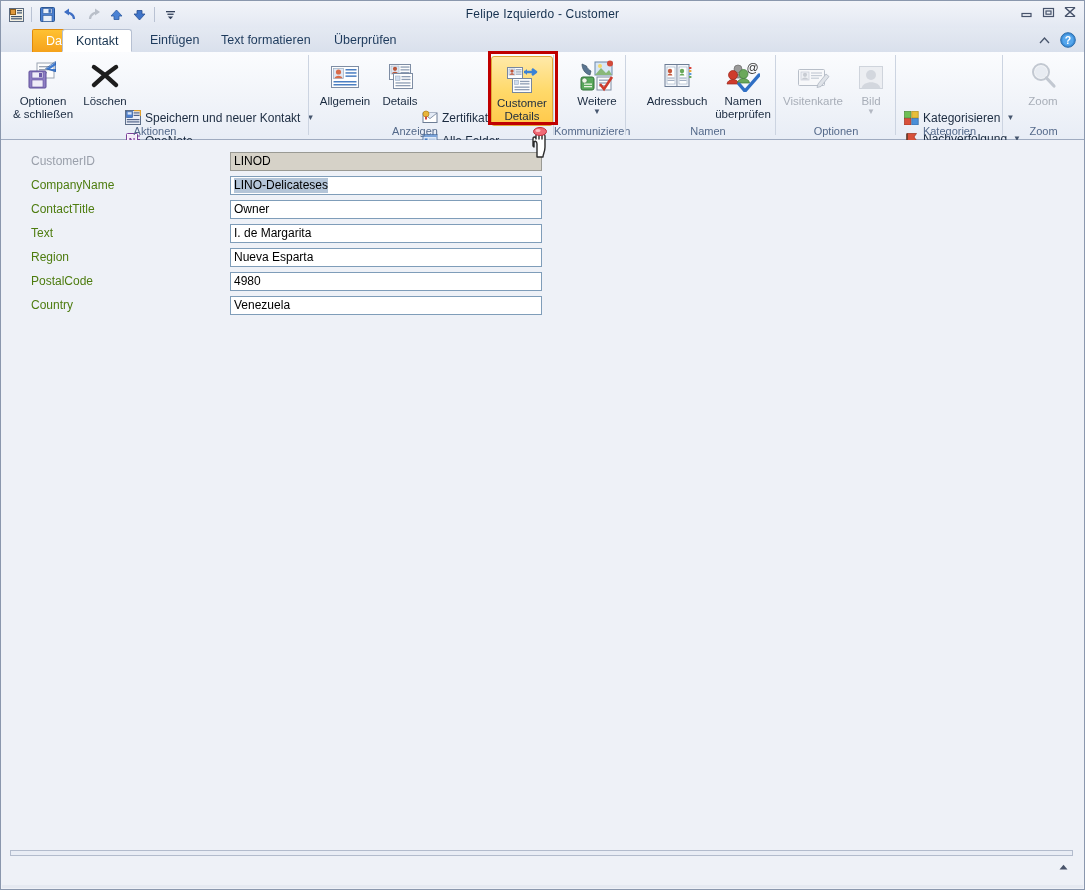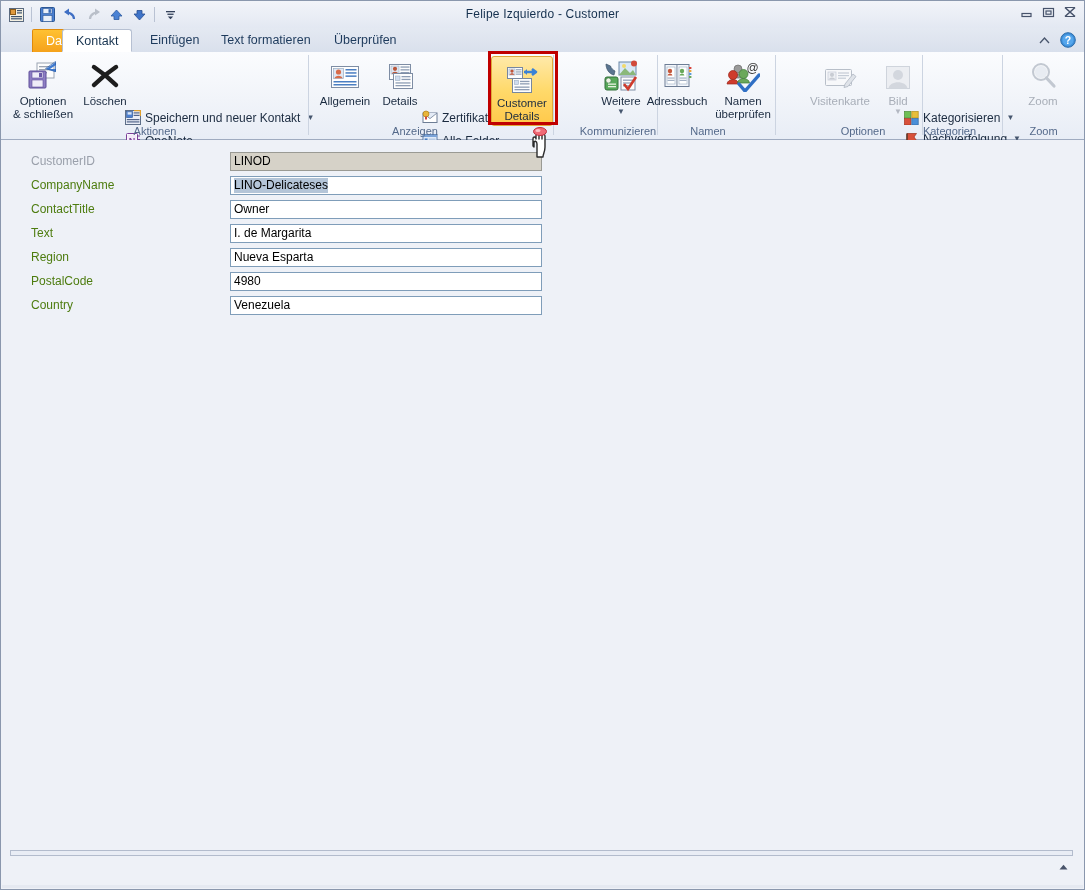--- a/index.html
+++ b/index.html
@@ -363,21 +363,21 @@
           </svg>
         </div>
         <span>Customer</span>
         <span>Details</span>
       </div>
 
       <div class="glabel" style="width:212px;">Anzeigen</div>
       <div class="gsep"></div>
     </div>
 
-    <div class="group" style="left:577px;width:80px;padding-left:32px;">
+    <div class="group" style="left:553px;width:72px;padding-left:32px;">
       <div class="bigbtn" style="left:10px;width:66px;">
         <div class="ico">
           <svg width="36" height="32" viewBox="0 0 36 32">
             <path d="M3 4 C3 9 6 14 11 15 L12 11 C10 10 8 8 7.5 6 Z" fill="#5a7490" stroke="#3d5468" stroke-width=".7"></path>
             <rect x="16" y="2" width="17" height="13" fill="#d8e7f6" stroke="#6b87a8"></rect>
             <path d="M16 15 L22 8 L27 13 L30 10 L33 15 Z" fill="#8ab87a"></path>
             <circle cx="21" cy="6" r="2" fill="#f2d96a"></circle>
             <circle cx="31" cy="3.5" r="3" fill="#d24a3a"></circle>
             <rect x="2" y="17" width="13" height="13" rx="2" fill="#58a85a" stroke="#33703a"></rect>
             <circle cx="5.5" cy="20.5" r="2.6" fill="#f0f4e8" stroke="#33703a" stroke-width=".6"></circle>
@@ -436,21 +436,21 @@
           </svg>
         </div>
         <span>Namen</span>
         <span>überprüfen</span>
       </div>
 
       <div class="glabel">Namen</div>
       <div class="gsep"></div>
     </div>
 
-    <div class="group" style="left:802px;width:120px;">
+    <div class="group" style="left:775px;width:120px;">
       <div class="bigbtn disabled" style="left:2px;width:70px;">
         <div class="ico">
           <svg width="34" height="28" viewBox="0 0 34 28">
             <rect x="2.5" y="5.5" width="26" height="16" rx="1" fill="#f7f8fa" stroke="#b8bfc9"></rect>
             <rect x="5" y="8" width="8" height="8" fill="#eef0f4" stroke="#c5ccd6" stroke-width=".7"></rect>
             <circle cx="9" cy="10.8" r="2.1" fill="#c8ccd3"></circle>
             <path d="M5.8 15.6 C6.2 12.8 11.8 12.8 12.2 15.6 Z" fill="#c8ccd3"></path>
             <rect x="15" y="8.4" width="11" height="1.2" fill="#c5ccd6"></rect>
             <rect x="15" y="11" width="11" height="1.2" fill="#c5ccd6"></rect>
             <rect x="15" y="13.6" width="8" height="1.2" fill="#c5ccd6"></rect>

